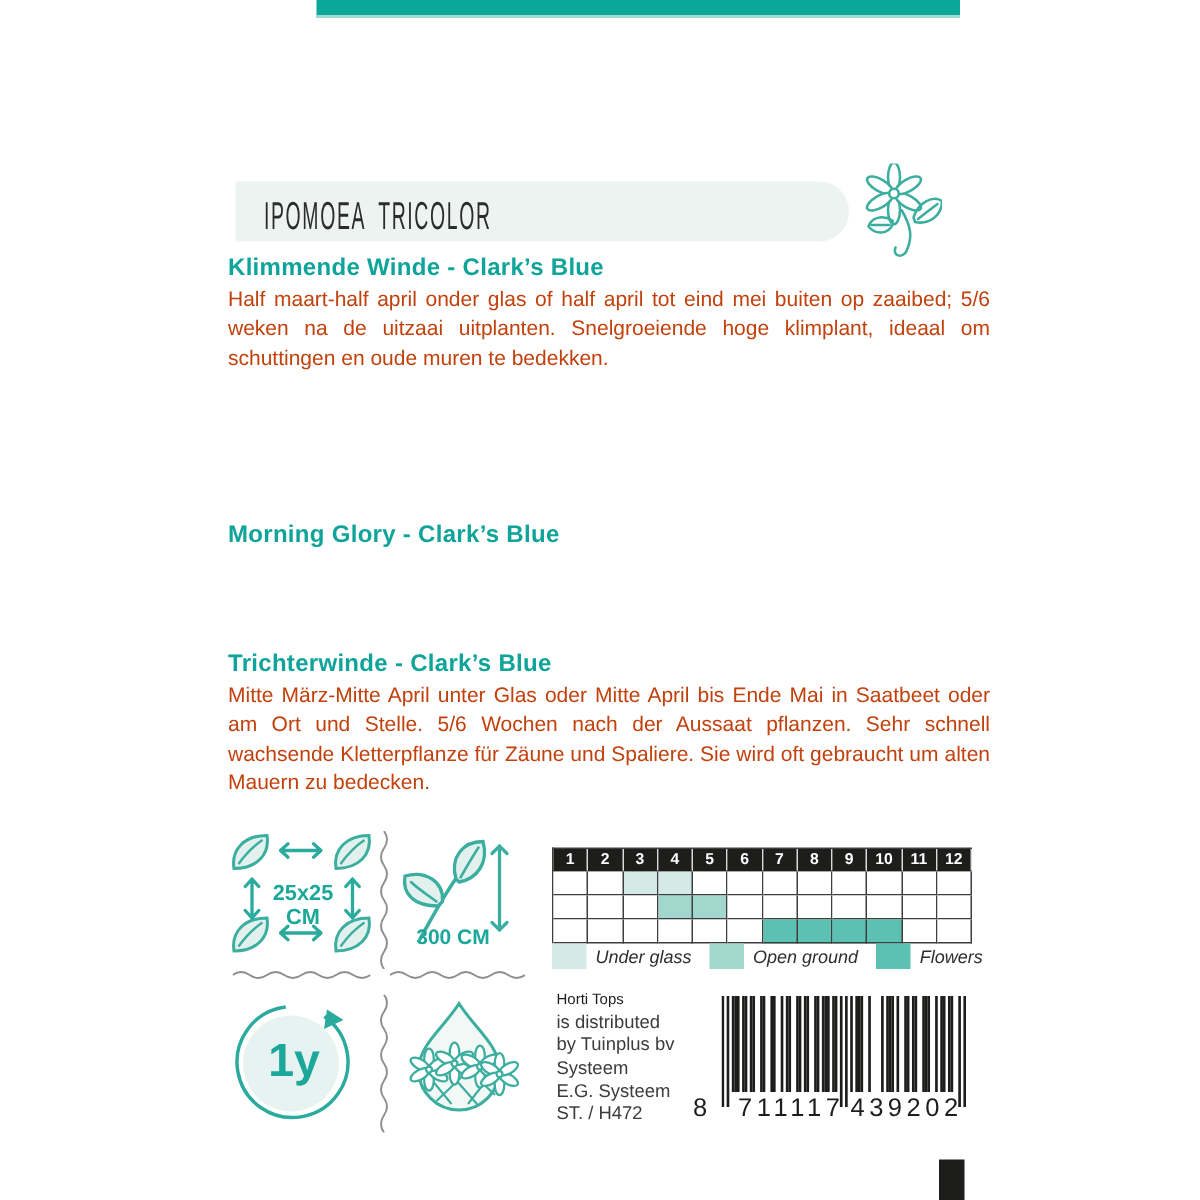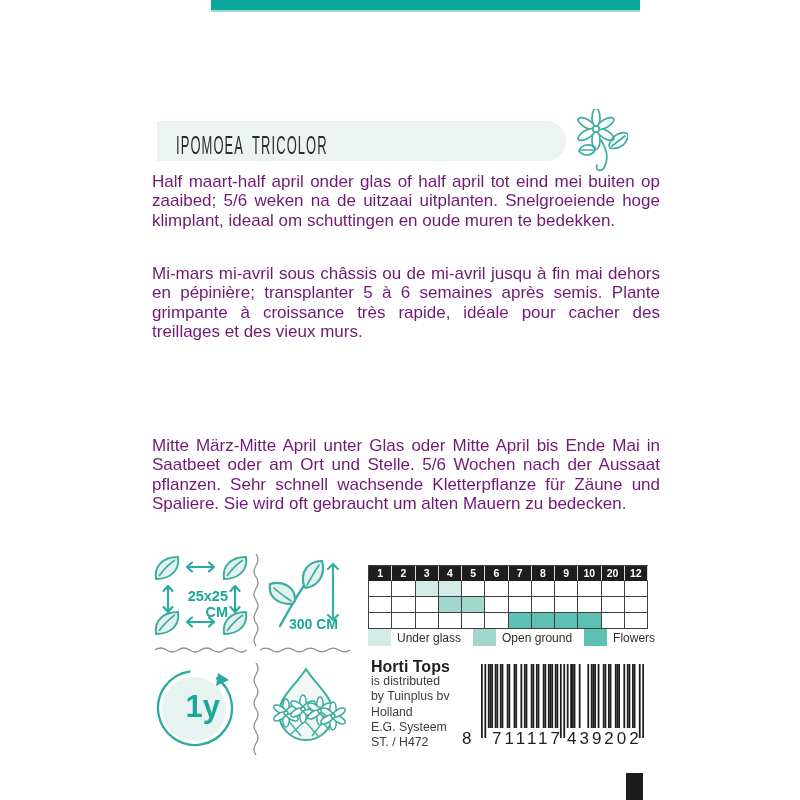--- a/index.html
+++ b/index.html
@@ -14,45 +14,45 @@
   
   .title-banner{left:157px;top:121px;width:409px;height:40px;background:#edf3f1;
                 border-radius:0 20px 20px 0 / 0 20px 20px 0;}
   .page-title{left:176px;top:130px;font-size:24px;color:#2c2c2c;white-space:nowrap;
               letter-spacing:2px;word-spacing:8px;transform:scaleX(.54) scaleY(1.08);
               transform-origin:left top;font-weight:400;}
 
   
   .section{position:absolute;left:152px;width:508px;}
   .section h3{margin:0;font-size:16px;font-weight:700;color:#0fa49a;letter-spacing:.2px;}
-  .section p{margin:2px 0 0;font-size:17px;line-height:19.3px;color:#701a75;
+  .section p{margin:2px 0 0;font-size:14px;line-height:19.3px;color:#c2410c;
              text-align:justify;}
 
   
   .wavy{stroke:#8f8f8f;stroke-width:1.3;fill:none;}
 
   
-  .icon-label{color:#1ba89b;font-weight:700;text-align:right;}
+  .icon-label{color:#1ba89b;font-weight:700;text-align:center;}
 
   
   .cal{left:368px;top:565px;display:grid;grid-template-columns:repeat(12,23.25px);
        border-top:1px solid #3e3e3e;border-left:1px solid #3e3e3e;}
   .cal-cell{border-right:1px solid #3e3e3e;border-bottom:1px solid #3e3e3e;
             height:15px;background:#fff;}
   .cal-cell.head{background:#1d1d1b;color:#fff;height:14px;line-height:14px;
                  font-size:10.5px;font-weight:700;text-align:center;
                  border-right:1px solid #d9d9d9;border-bottom:1px solid #1d1d1b;}
-  .legend{left:368px;top:629px;width:280px;display:flex;align-items:flex-end;}
+  .legend{left:368px;top:629px;width:280px;display:flex;align-items:flex-end;font-style:italic;}
   .legend-item{display:flex;align-items:center;}
   .legend-swatch{width:23px;height:17px;display:inline-block;}
   .legend-label{font-size:12px;color:#2e2e2e;margin:0 12px 0 6px;white-space:nowrap;}
 
   
   .dist{left:371px;top:659px;width:105px;color:#3c3c3c;font-size:12.3px;line-height:15.2px;}
-  .dist .brand{font-weight:700;color:#1f1f1f;font-size:16px;}
+  .dist .brand{font-weight:400;color:#1f1f1f;font-size:10px;}
 
   
   .bc-digit{font-size:17px;color:#1d1d1b;font-weight:500;letter-spacing:3px;white-space:nowrap;}
 
   .corner-mark{left:626px;top:773px;width:17px;height:27px;background:#1d1d1b;}
 </style>
 </head>
 <body>
 
 <div class="abs top-bar"></div>
@@ -73,28 +73,30 @@
     <circle cx="20" cy="20" r="3.2" fill="#ffffff"></circle>
     <path d="M25,31 C31,41 33,49 28,59 C25,63 19,62 21,56"></path>
     <path d="M33,36 C36,26 46,21 52,25 C52,35 43,41 34,39 Z"></path>
     <path d="M36,37 C41,33 45,30 49,27"></path>
     <path d="M19,38 C12,34 5,36 3,42 C8,48 16,47 19,41 Z"></path>
     <path d="M17,41 C12,41 8,41 5,41"></path>
   </g>
 </svg>
 
 <div class="section" style="top:170px">
+  <h3>Klimmende Winde - Clark’s Blue</h3>
   <p>Half maart-half april onder glas of half april tot eind mei buiten op zaaibed; 5/6 weken na de uitzaai uitplanten. Snelgroeiende hoge klimplant, ideaal om schuttingen en oude muren te bedekken.</p>
 </div>
 <div class="section" style="top:262px">
-  <p>Mi-mars mi-avril sous châssis ou de mi-avril jusqu à fin mai dehors en pépinière; transplanter 5 à 6 semaines après semis. Plante grimpante à croissance très rapide, idéale pour cacher des treillages et des vieux murs.</p>
 </div>
 <div class="section" style="top:348px">
+  <h3>Morning Glory - Clark’s Blue</h3>
 </div>
 <div class="section" style="top:434px">
+  <h3>Trichterwinde - Clark’s Blue</h3>
   <p>Mitte März-Mitte April unter Glas oder Mitte April bis Ende Mai in Saatbeet oder am Ort und Stelle. 5/6 Wochen nach der Aussaat pflanzen. Sehr schnell wachsende Kletterpflanze für Zäune und Spaliere. Sie wird oft gebraucht um alten Mauern zu bedecken.</p>
 </div>
 
 <svg class="abs" style="left:150px;top:554px" width="102" height="92" viewBox="0 0 102 92">
   <defs>
     <g id="leaf">
       <path d="M2,24 C0,11 9,2 24,2 C26,15 17,24 2,24 Z" fill="#e3f1ee" stroke="#3bae9f" stroke-width="2"></path>
       <path d="M5,21 C10,14 15,9 21,5" fill="none" stroke="#3bae9f" stroke-width="1.6"></path>
     </g>
   </defs>
@@ -173,21 +175,21 @@
     <div class="cal-cell head">1</div>
     <div class="cal-cell head">2</div>
     <div class="cal-cell head">3</div>
     <div class="cal-cell head">4</div>
     <div class="cal-cell head">5</div>
     <div class="cal-cell head">6</div>
     <div class="cal-cell head">7</div>
     <div class="cal-cell head">8</div>
     <div class="cal-cell head">9</div>
     <div class="cal-cell head">10</div>
-    <div class="cal-cell head">20</div>
+    <div class="cal-cell head">11</div>
     <div class="cal-cell head">12</div>
     <div class="cal-cell"></div>
     <div class="cal-cell"></div>
     <div class="cal-cell" style="background: rgb(213, 234, 230);"></div>
     <div class="cal-cell" style="background: rgb(213, 234, 230);"></div>
     <div class="cal-cell"></div>
     <div class="cal-cell"></div>
     <div class="cal-cell"></div>
     <div class="cal-cell"></div>
     <div class="cal-cell"></div>
@@ -231,21 +233,21 @@
   <span class="legend-item">
     <span class="legend-swatch" style="background: rgb(92, 193, 178);"></span>
     <span class="legend-label">Flowers</span>
   </span>
 </div>
 
 <div class="abs dist">
   <div class="brand">Horti Tops</div>
   <div>is distributed</div>
   <div>by Tuinplus bv</div>
-  <div>Holland</div>
+  <div>Systeem</div>
   <div>E.G. Systeem</div>
   <div>ST. / H472</div>
 </div>
 
 <svg class="abs" id="bars" style="left:481px;top:664px" width="163" height="74" viewBox="0 0 163 74">
     <rect x="0.00" y="0" width="1.77" height="74" fill="#1d1d1b"></rect>
     <rect x="3.43" y="0" width="1.77" height="74" fill="#1d1d1b"></rect>
     <rect x="6.86" y="0" width="1.77" height="64" fill="#1d1d1b"></rect>
     <rect x="8.58" y="0" width="1.77" height="64" fill="#1d1d1b"></rect>
     <rect x="10.29" y="0" width="1.77" height="64" fill="#1d1d1b"></rect>

